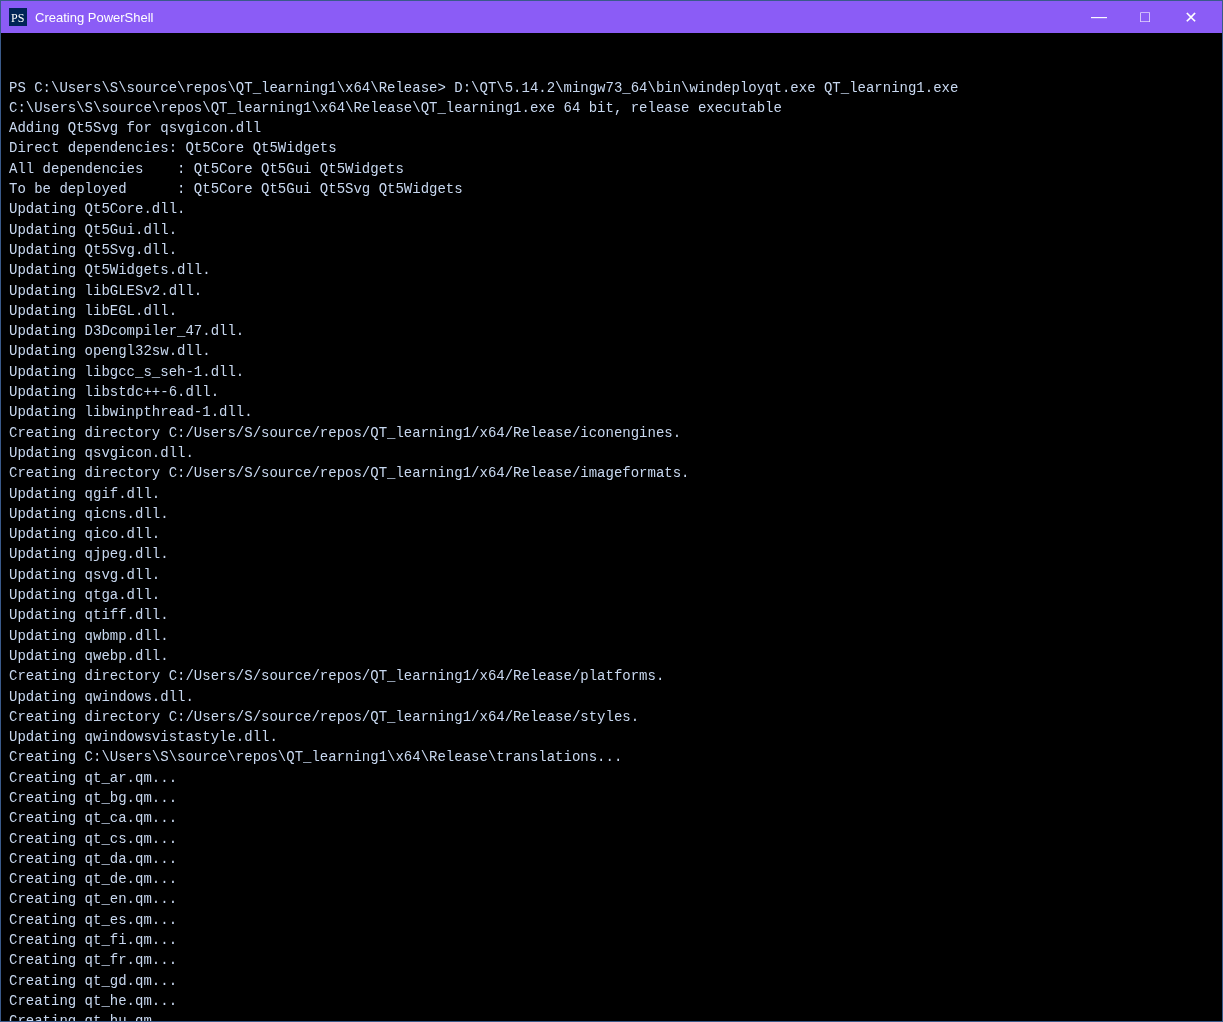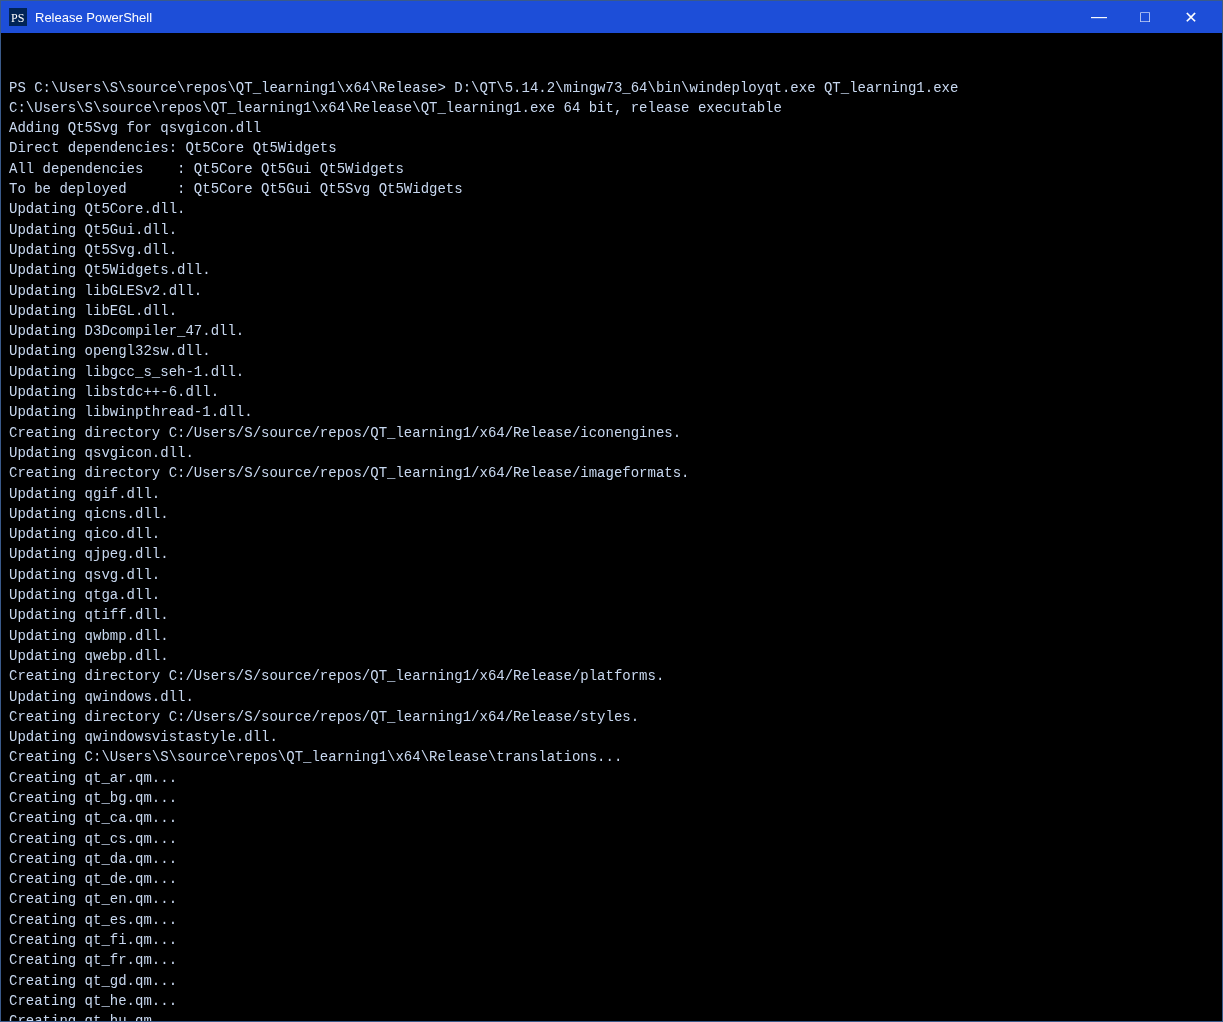--- a/index.html
+++ b/index.html
@@ -12,21 +12,21 @@
       overflow: hidden;
     }
     .window {
       width: 1223px;
       height: 1022px;
       display: flex;
       flex-direction: column;
       border: 1px solid #3a5a8a;
     }
     .title-bar {
-      background: #1d4ed8;
+      background: #8b5cf6;
       height: 32px;
       display: flex;
       align-items: center;
       padding: 0 8px;
       flex-shrink: 0;
       user-select: none;
     }
     .title-bar-icon {
       width: 18px;
       height: 18px;
@@ -70,21 +70,21 @@
   </style>
 </head>
 <body>
 
 <div class="window">
   <div class="title-bar">
     <svg class="title-bar-icon" viewBox="0 0 18 18">
       <rect width="18" height="18" fill="#012456"></rect>
       <text x="2" y="14" fill="white" font-size="12" font-family="Consolas">PS</text>
     </svg>
-    <span class="title-bar-text">Release PowerShell</span>
+    <span class="title-bar-text">Creating PowerShell</span>
     <div class="title-bar-controls">
       <button class="title-btn">—</button>
       <button class="title-btn">□</button>
       <button class="title-btn close">✕</button>
     </div>
   </div>
   <div class="terminal-body" id="terminal-output">
   <span class="line">PS C:\Users\S\source\repos\QT_learning1\x64\Release&gt; D:\QT\5.14.2\mingw73_64\bin\windeployqt.exe QT_learning1.exe</span><span class="line">C:\Users\S\source\repos\QT_learning1\x64\Release\QT_learning1.exe 64 bit, release executable</span><span class="line">Adding Qt5Svg for qsvgicon.dll</span><span class="line">Direct dependencies: Qt5Core Qt5Widgets</span><span class="line">All dependencies    : Qt5Core Qt5Gui Qt5Widgets</span><span class="line">To be deployed      : Qt5Core Qt5Gui Qt5Svg Qt5Widgets</span><span class="line">Updating Qt5Core.dll.</span><span class="line">Updating Qt5Gui.dll.</span><span class="line">Updating Qt5Svg.dll.</span><span class="line">Updating Qt5Widgets.dll.</span><span class="line">Updating libGLESv2.dll.</span><span class="line">Updating libEGL.dll.</span><span class="line">Updating D3Dcompiler_47.dll.</span><span class="line">Updating opengl32sw.dll.</span><span class="line">Updating libgcc_s_seh-1.dll.</span><span class="line">Updating libstdc++-6.dll.</span><span class="line">Updating libwinpthread-1.dll.</span><span class="line">Creating directory C:/Users/S/source/repos/QT_learning1/x64/Release/iconengines.</span><span class="line">Updating qsvgicon.dll.</span><span class="line">Creating directory C:/Users/S/source/repos/QT_learning1/x64/Release/imageformats.</span><span class="line">Updating qgif.dll.</span><span class="line">Updating qicns.dll.</span><span class="line">Updating qico.dll.</span><span class="line">Updating qjpeg.dll.</span><span class="line">Updating qsvg.dll.</span><span class="line">Updating qtga.dll.</span><span class="line">Updating qtiff.dll.</span><span class="line">Updating qwbmp.dll.</span><span class="line">Updating qwebp.dll.</span><span class="line">Creating directory C:/Users/S/source/repos/QT_learning1/x64/Release/platforms.</span><span class="line">Updating qwindows.dll.</span><span class="line">Creating directory C:/Users/S/source/repos/QT_learning1/x64/Release/styles.</span><span class="line">Updating qwindowsvistastyle.dll.</span><span class="line">Creating C:\Users\S\source\repos\QT_learning1\x64\Release\translations...</span><span class="line">Creating qt_ar.qm...</span><span class="line">Creating qt_bg.qm...</span><span class="line">Creating qt_ca.qm...</span><span class="line">Creating qt_cs.qm...</span><span class="line">Creating qt_da.qm...</span><span class="line">Creating qt_de.qm...</span><span class="line">Creating qt_en.qm...</span><span class="line">Creating qt_es.qm...</span><span class="line">Creating qt_fi.qm...</span><span class="line">Creating qt_fr.qm...</span><span class="line">Creating qt_gd.qm...</span><span class="line">Creating qt_he.qm...</span><span class="line">Creating qt_hu.qm...</span></div>
 </div>
 

